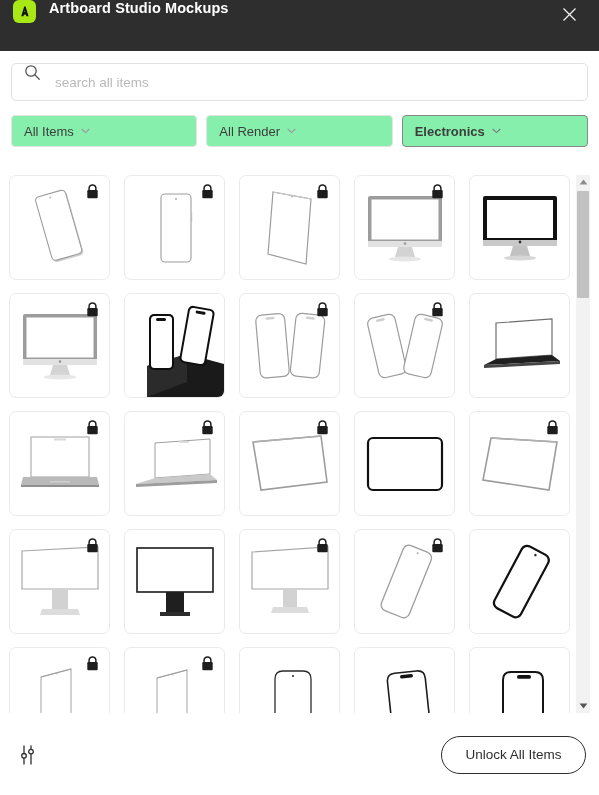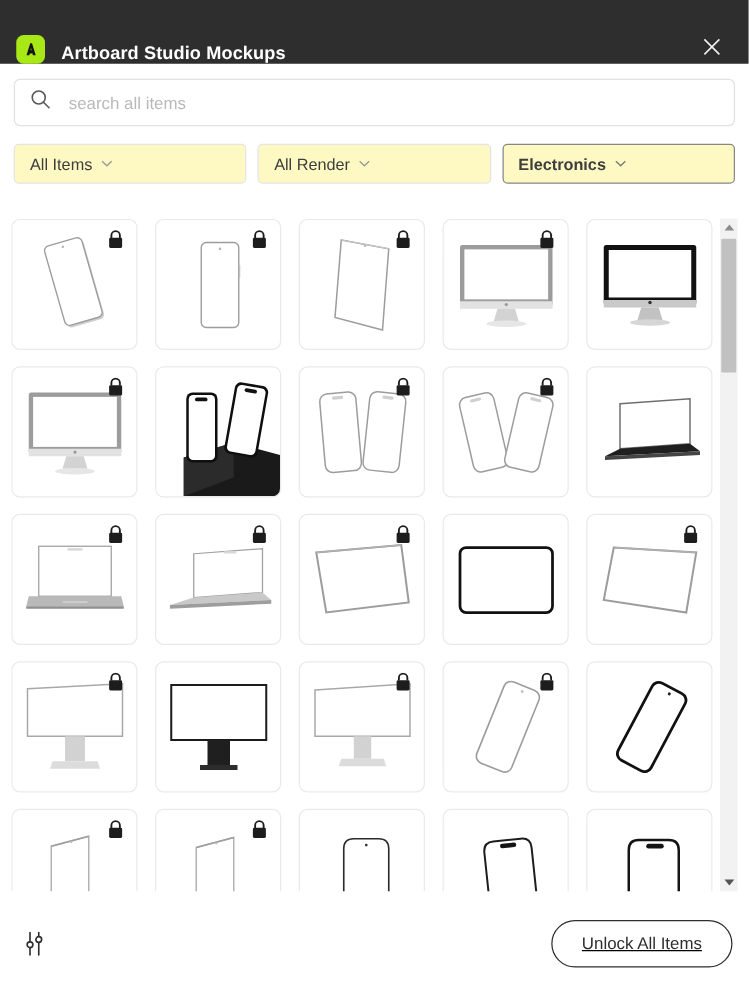--- a/index.html
+++ b/index.html
@@ -13,21 +13,21 @@
     font-family: "Liberation Sans", sans-serif;
     overflow: hidden;
     position: relative;
   }
 
   
   #titlebar {
     height: 51px;
     background: #2e2e2e;
     display: flex;
-    align-items: flex-end;
+    align-items: flex-start;
     padding: 0 16px 0 13px;
     box-sizing: border-box;
   }
   #app-logo {
     width: 23px;
     height: 23px;
     border-radius: 6px;
     background: #a8e816;
     display: flex;
     align-items: center;
@@ -55,21 +55,20 @@
 
   
   #search-row {
     padding: 12px 11px 0 11px;
   }
   #search-box {
     height: 38px;
     border: 1px solid #e2e2e2;
     border-radius: 5px;
     display: flex;
-    align-items: center;
     padding: 0 12px;
     box-sizing: border-box;
     background: #fff;
   }
   #search-input {
     border: none;
     outline: none;
     flex: 1;
     font-family: "Liberation Sans", sans-serif;
     font-size: 13.5px;
@@ -87,21 +86,21 @@
   }
   .filter {
     flex: 1;
     height: 32px;
     border: 1px solid #e4e4e4;
     border-radius: 4px;
     display: flex;
     align-items: center;
     padding: 0 12px;
     box-sizing: border-box;
-    background: #fef9c3;
+    background: #86efac;
     cursor: pointer;
   }
   .filter.active { border-color: #878787; font-weight: bold; }
   .filter-label {
     font-size: 13px;
     color: #3d3d3d;
   }
   .caret {
     margin-left: 7px;
     display: inline-flex;
@@ -197,21 +196,20 @@
     display: flex;
     align-items: center;
     padding: 0 13px 0 18px;
     box-sizing: border-box;
   }
   #settings-icon { cursor: pointer; display: flex; }
   #footer-actions {
     margin-left: auto;
     display: flex;
     gap: 9px;
-    text-decoration: underline;
   }
   #unlock-btn {
     height: 38px;
     min-width: 145px;
     border: 1px solid #2e2e2e;
     border-radius: 19px;
     background: #fff;
     color: #2e2e2e;
     font-family: "Liberation Sans", sans-serif;
     font-size: 13.5px;

